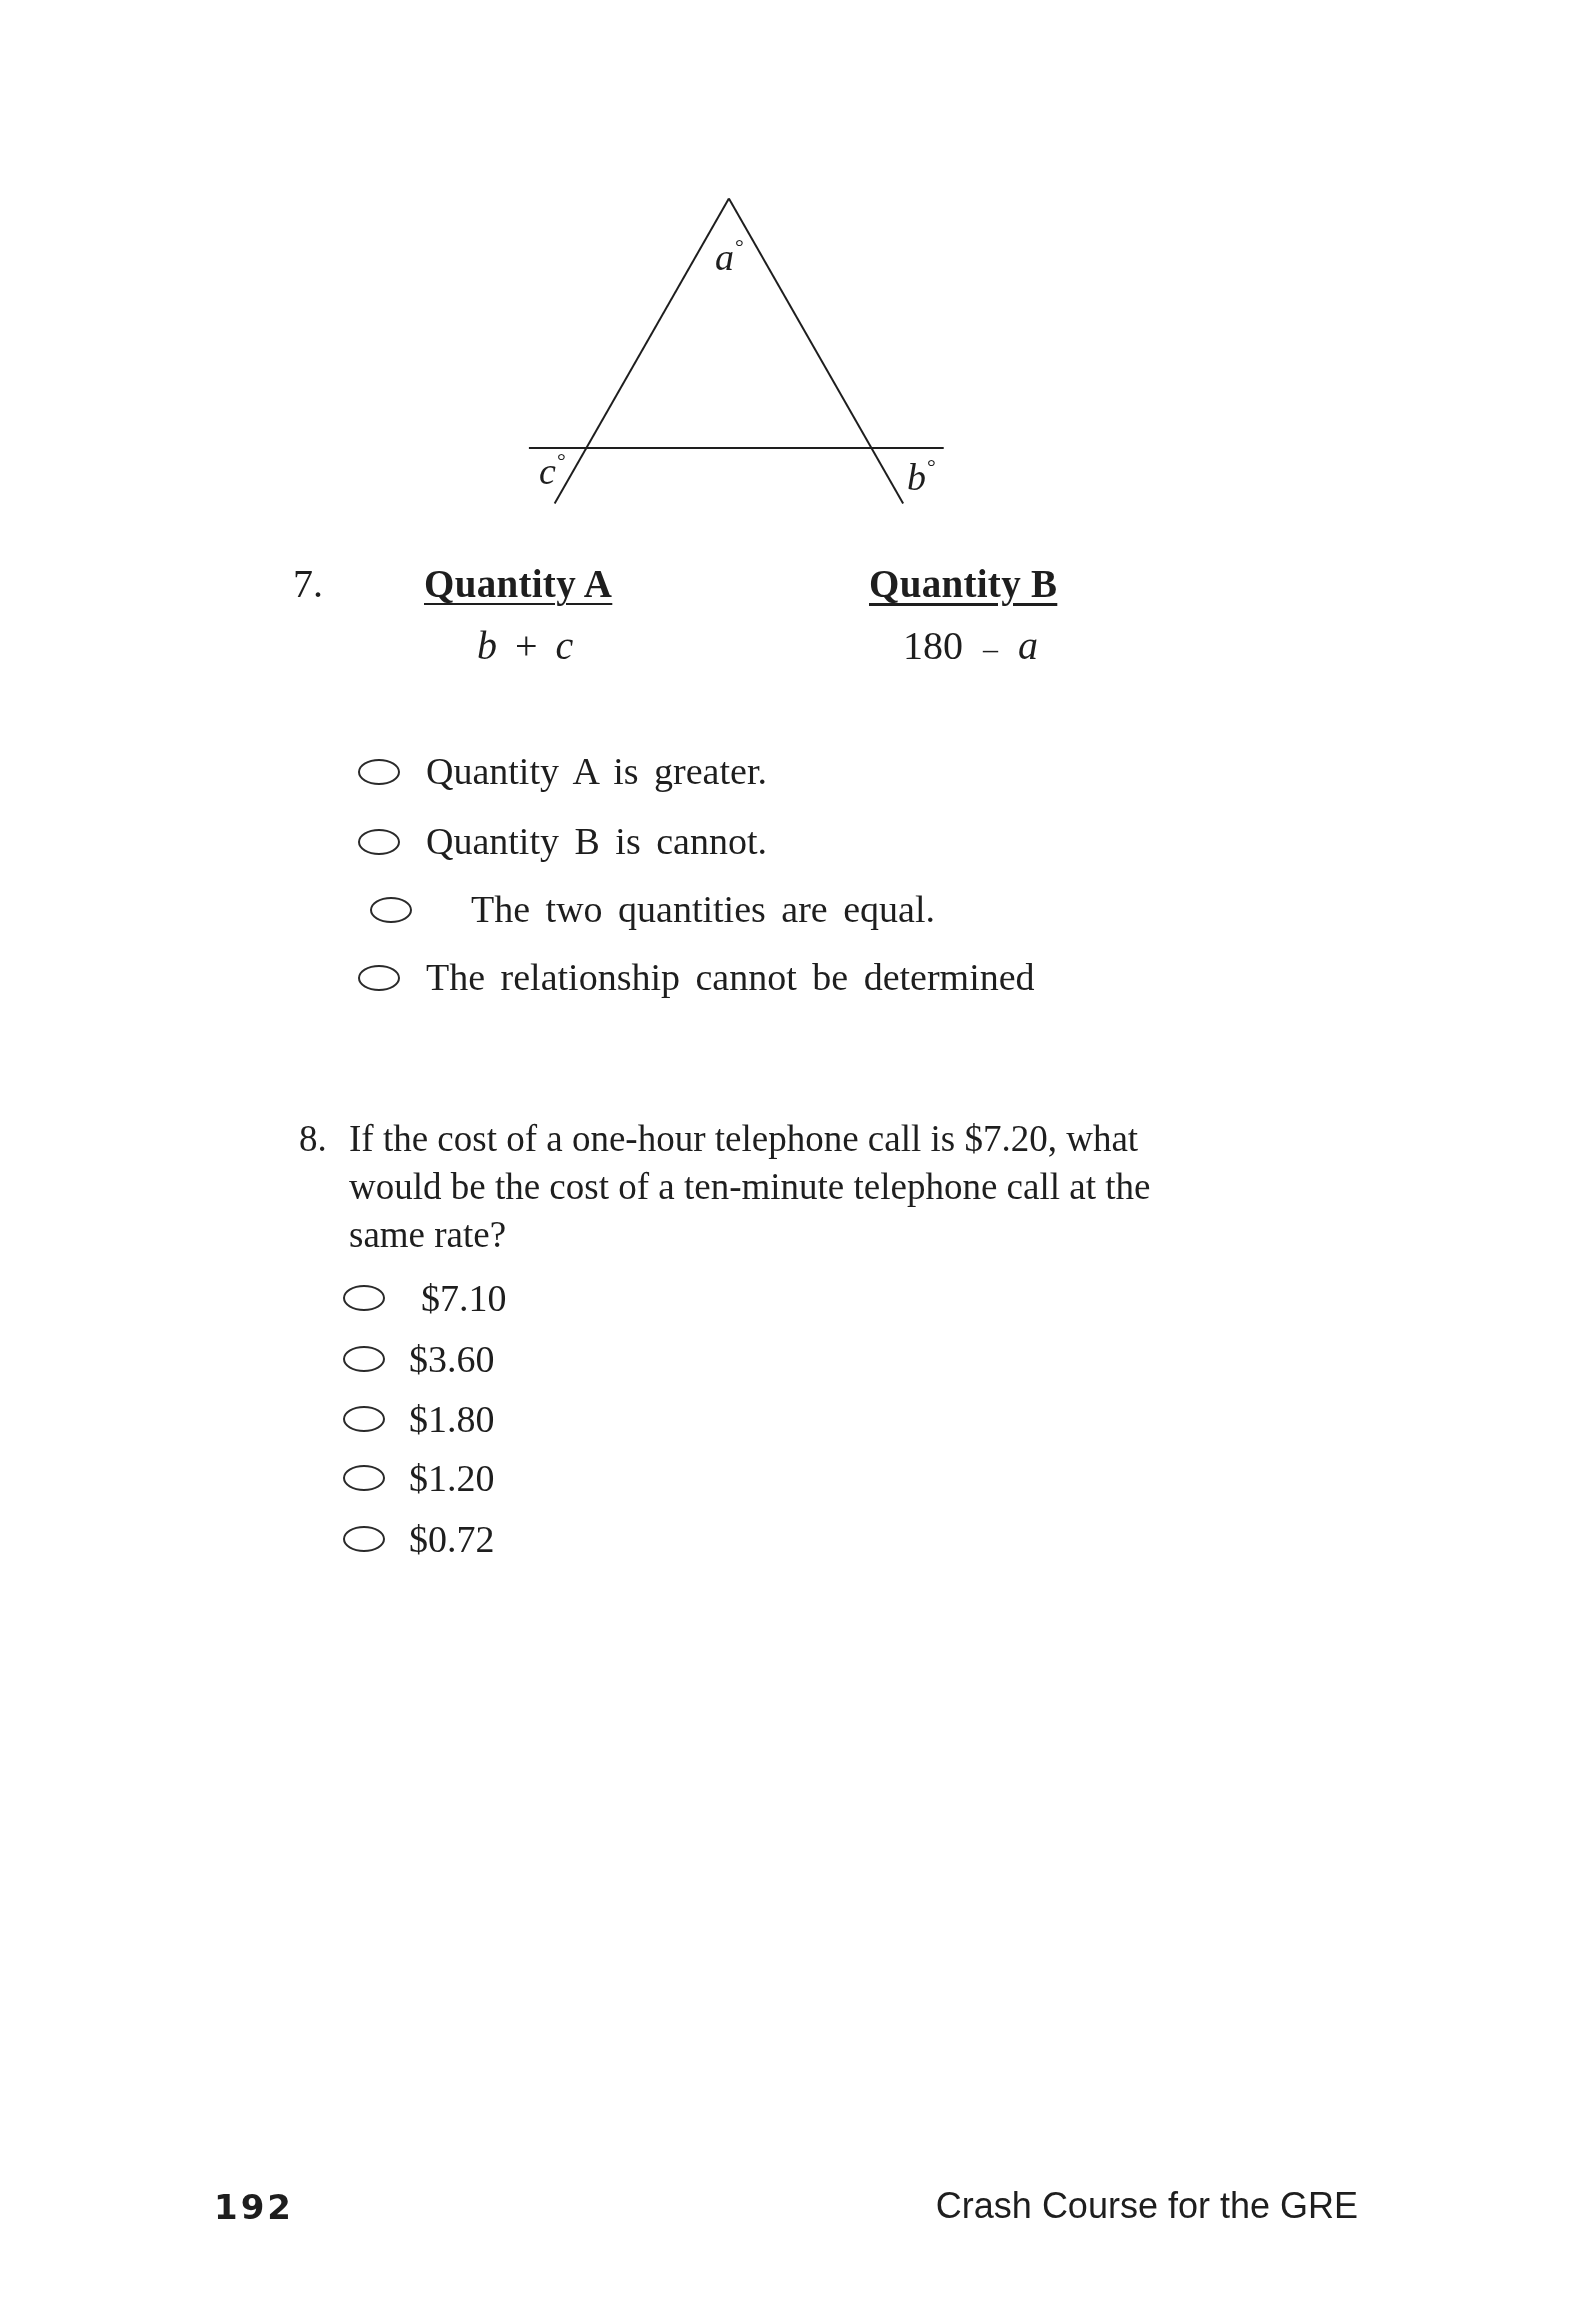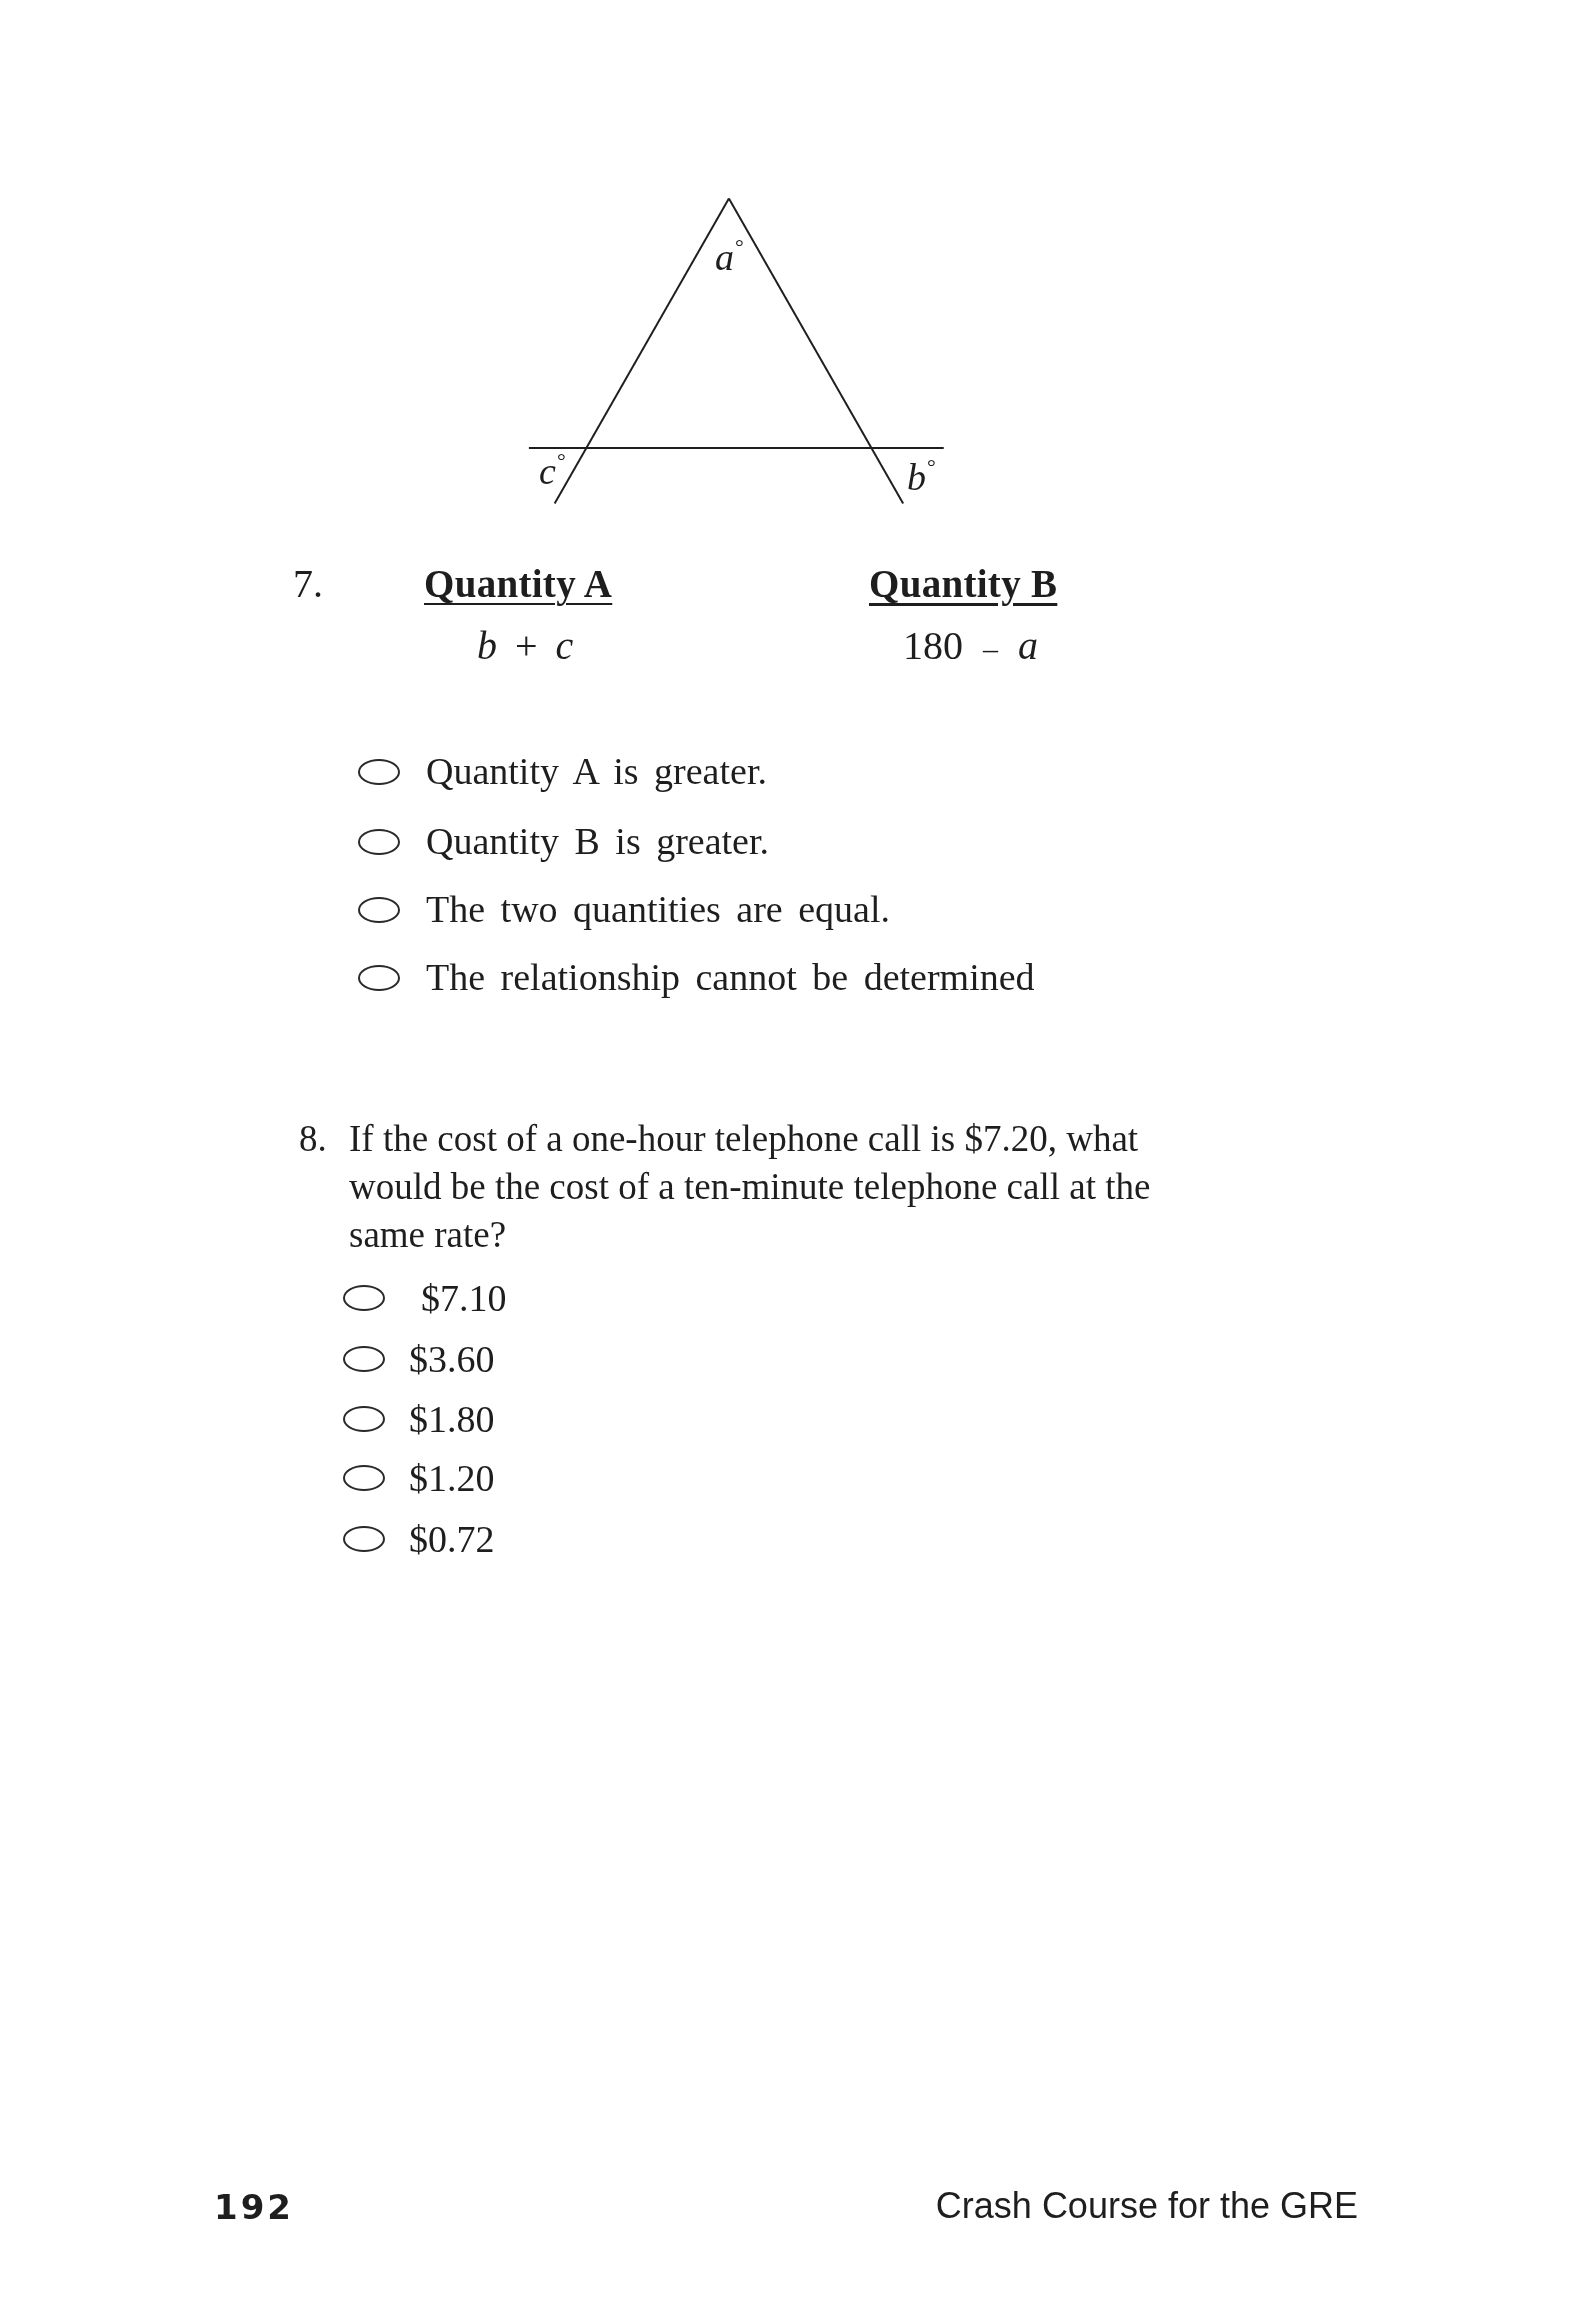--- a/index.html
+++ b/index.html
@@ -57,23 +57,23 @@
   <span style="margin:0 10px; font-size:30px;">–</span>
   <i>a</i>
 </div>
 
 <div class="opt" style="left:358px; top:746px;">
   <div class="oval" style="margin-top:13px;"></div>
   <div class="opt-text" style="margin-left:26px;">Quantity A is greater.</div>
 </div>
 <div class="opt" style="left:358px; top:816px;">
   <div class="oval" style="margin-top:13px;"></div>
-  <div class="opt-text" style="margin-left:26px;">Quantity B is greater.</div>
+  <div class="opt-text" style="margin-left:26px;">Quantity B is cannot.</div>
 </div>
-<div class="opt" style="left:358px; top:884px;">
+<div class="opt" style="left:370px; top:884px;gap:33px;">
   <div class="oval" style="margin-top:13px;"></div>
   <div class="opt-text" style="margin-left:26px;">The two quantities are equal.</div>
 </div>
 <div class="opt" style="left:358px; top:952px;">
   <div class="oval" style="margin-top:13px;"></div>
   <div style="margin-left:26px;">
     <div class="opt-text">The relationship cannot be determined</div>
   </div>
 </div>
 

